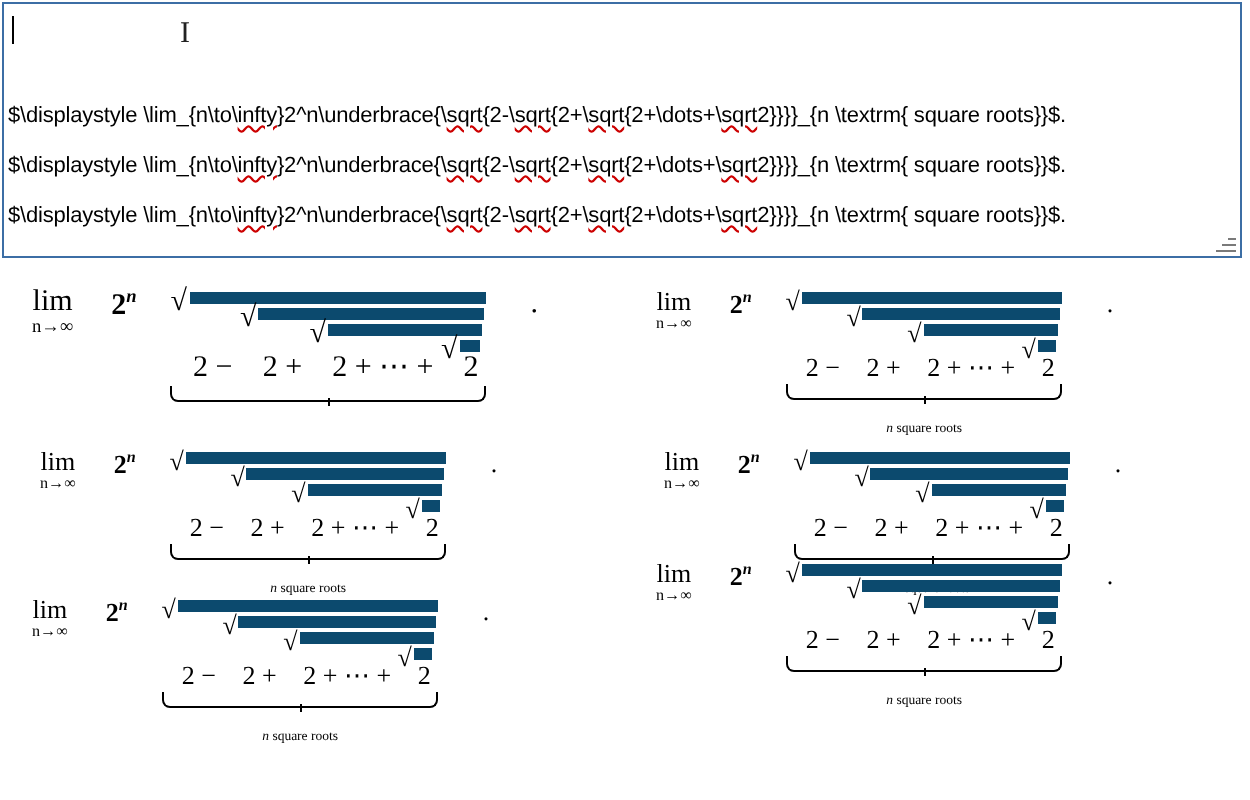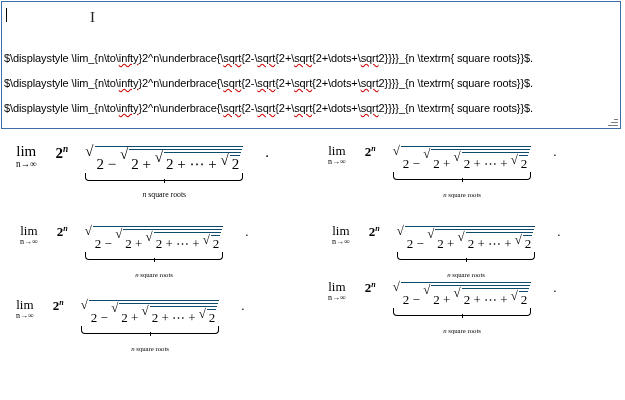--- a/index.html
+++ b/index.html
@@ -138,21 +138,21 @@
   }
   .radical::before {
     content: "\221A";
     position: absolute;
     left: 0;
     top: 0;
     line-height: 1;
   }
   .radicand {
     display: inline-block;
-    border-top: 1px solid #0c4a6e;
+    border-top: 6px solid #0c4a6e;
     padding: 0 1px 0 2px;
   }
   .under-wrap {
     position: relative;
     display: inline-block;
   }
   .brace {
     position: absolute;
     left: 0;
     right: 0;
@@ -218,21 +218,20 @@
         <span class="coef"><span>2</span><sup>n</sup></span>
         <span class="under-wrap">
           <span class="radical"><span class="radicand"><span>2 −</span>
             <span class="radical"><span class="radicand"><span>2 +</span>
               <span class="radical"><span class="radicand"><span>2 + ⋯ +</span>
                 <span class="radical"><span class="radicand"><span>2</span></span></span>
               </span></span>
             </span></span>
           </span></span>
           <span class="brace"></span>
-          <span class="under-label"><i>n</i> <span>square roots</span></span>
         </span>
         <span class="period">.</span>
       </div>
     </div>
 
     <div class="formula" style="left:20px; top:92px; font-size:13px;">
       <div class="frow">
         <span class="lim">
           <span class="limtop">lim</span>
           <span class="limbot">n→∞</span>

